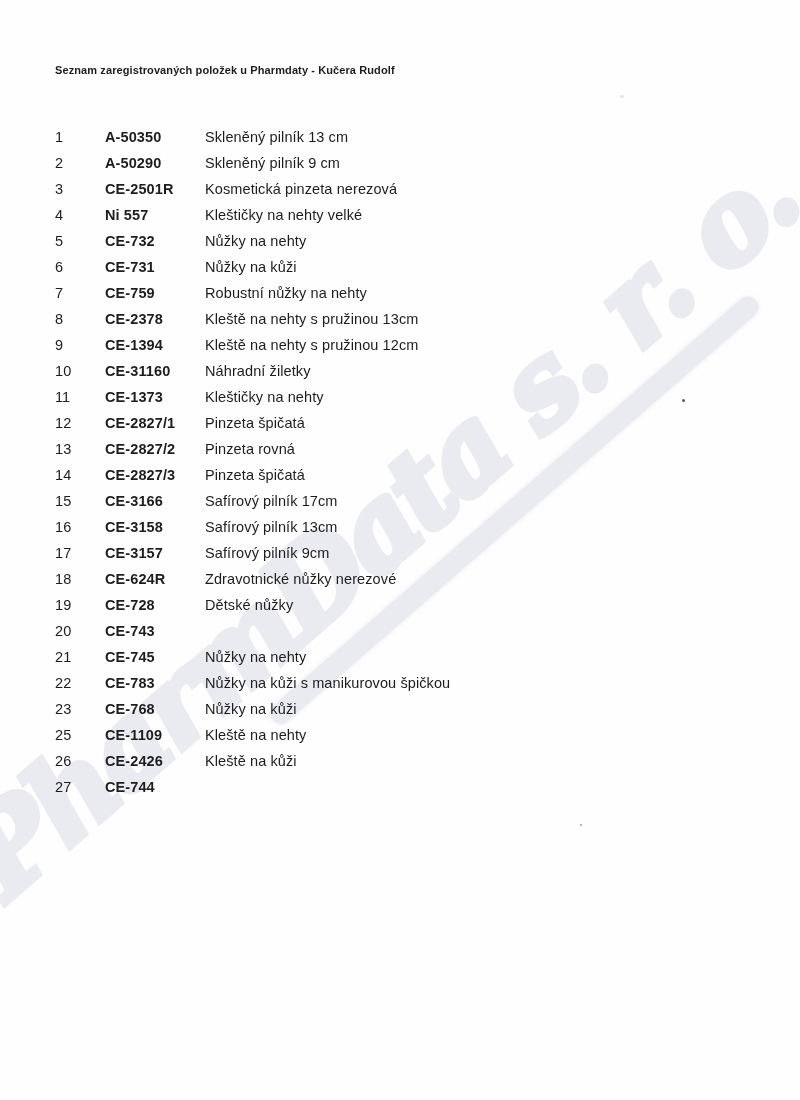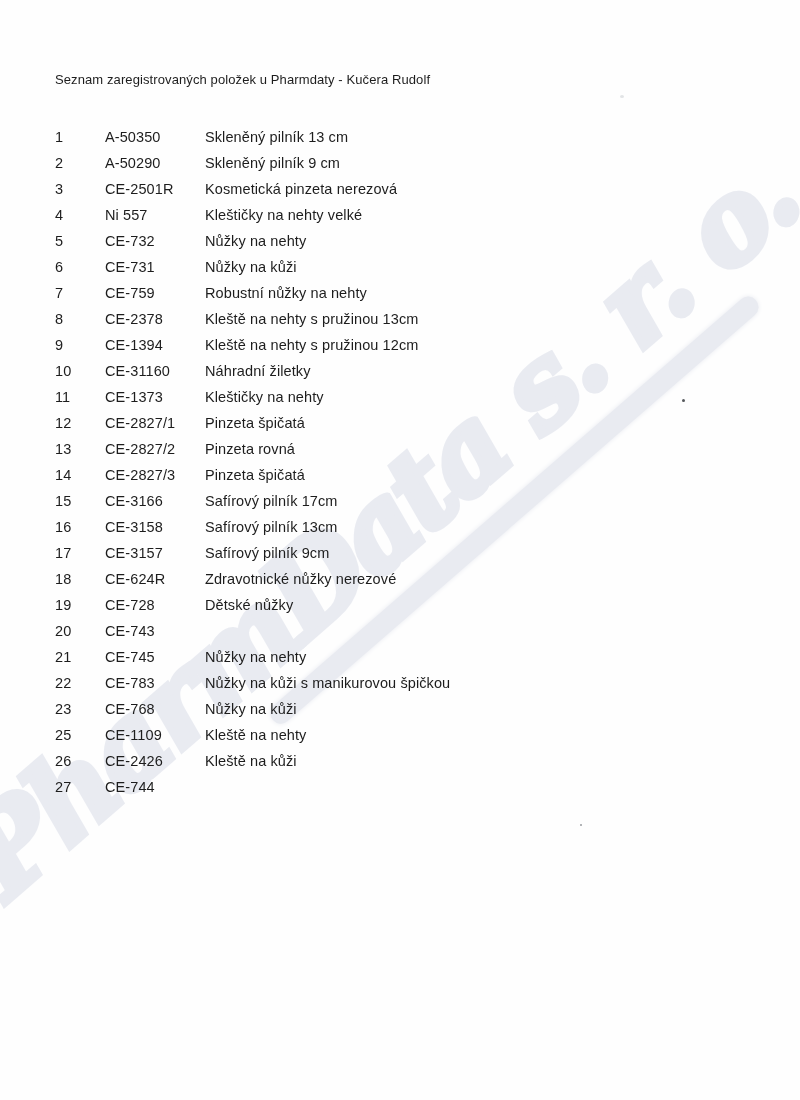--- a/index.html
+++ b/index.html
@@ -44,41 +44,42 @@
     width: 640px;
     background: #e9ebf1;
     border-radius: 12px;
     margin: -4px 0 0 320px;
     box-shadow: 0 0 5px #e9ebf1;
   }
   
   .title {
     position: absolute;
     left: 55px;
-    top: 72px;
-    font-size: 13px;
+    top: 64px;
+    font-size: 11px;
     letter-spacing: 0.1px;
     white-space: nowrap;
+    font-weight: bold;
   }
   .rows {
     position: absolute;
     left: 0;
     top: 124px;
     width: 100%;
   }
   .row {
     height: 26px;
     padding-left: 55px;
     display: flex;
     align-items: center;
     font-size: 14.5px;
     letter-spacing: 0.1px;
   }
   .c-num  { width: 50px;  flex: 0 0 auto; }
-  .c-code { width: 100px; flex: 0 0 auto; }
+  .c-code { width: 100px; flex: 0 0 auto; font-weight: bold; }
   .c-desc { flex: 1; white-space: nowrap; }
   
   .speck {
     position: absolute;
     border-radius: 50%;
     pointer-events: none;
   }
   .speck-1 { left: 620px; top: 95px;  width: 4px; height: 3px; background: #e2e4e6; }
   .speck-2 { left: 682px; top: 399px; width: 3px; height: 3px; background: #55585c; }
   .speck-3 { left: 580px; top: 824px; width: 2px; height: 2px; background: #9a9da0; }

